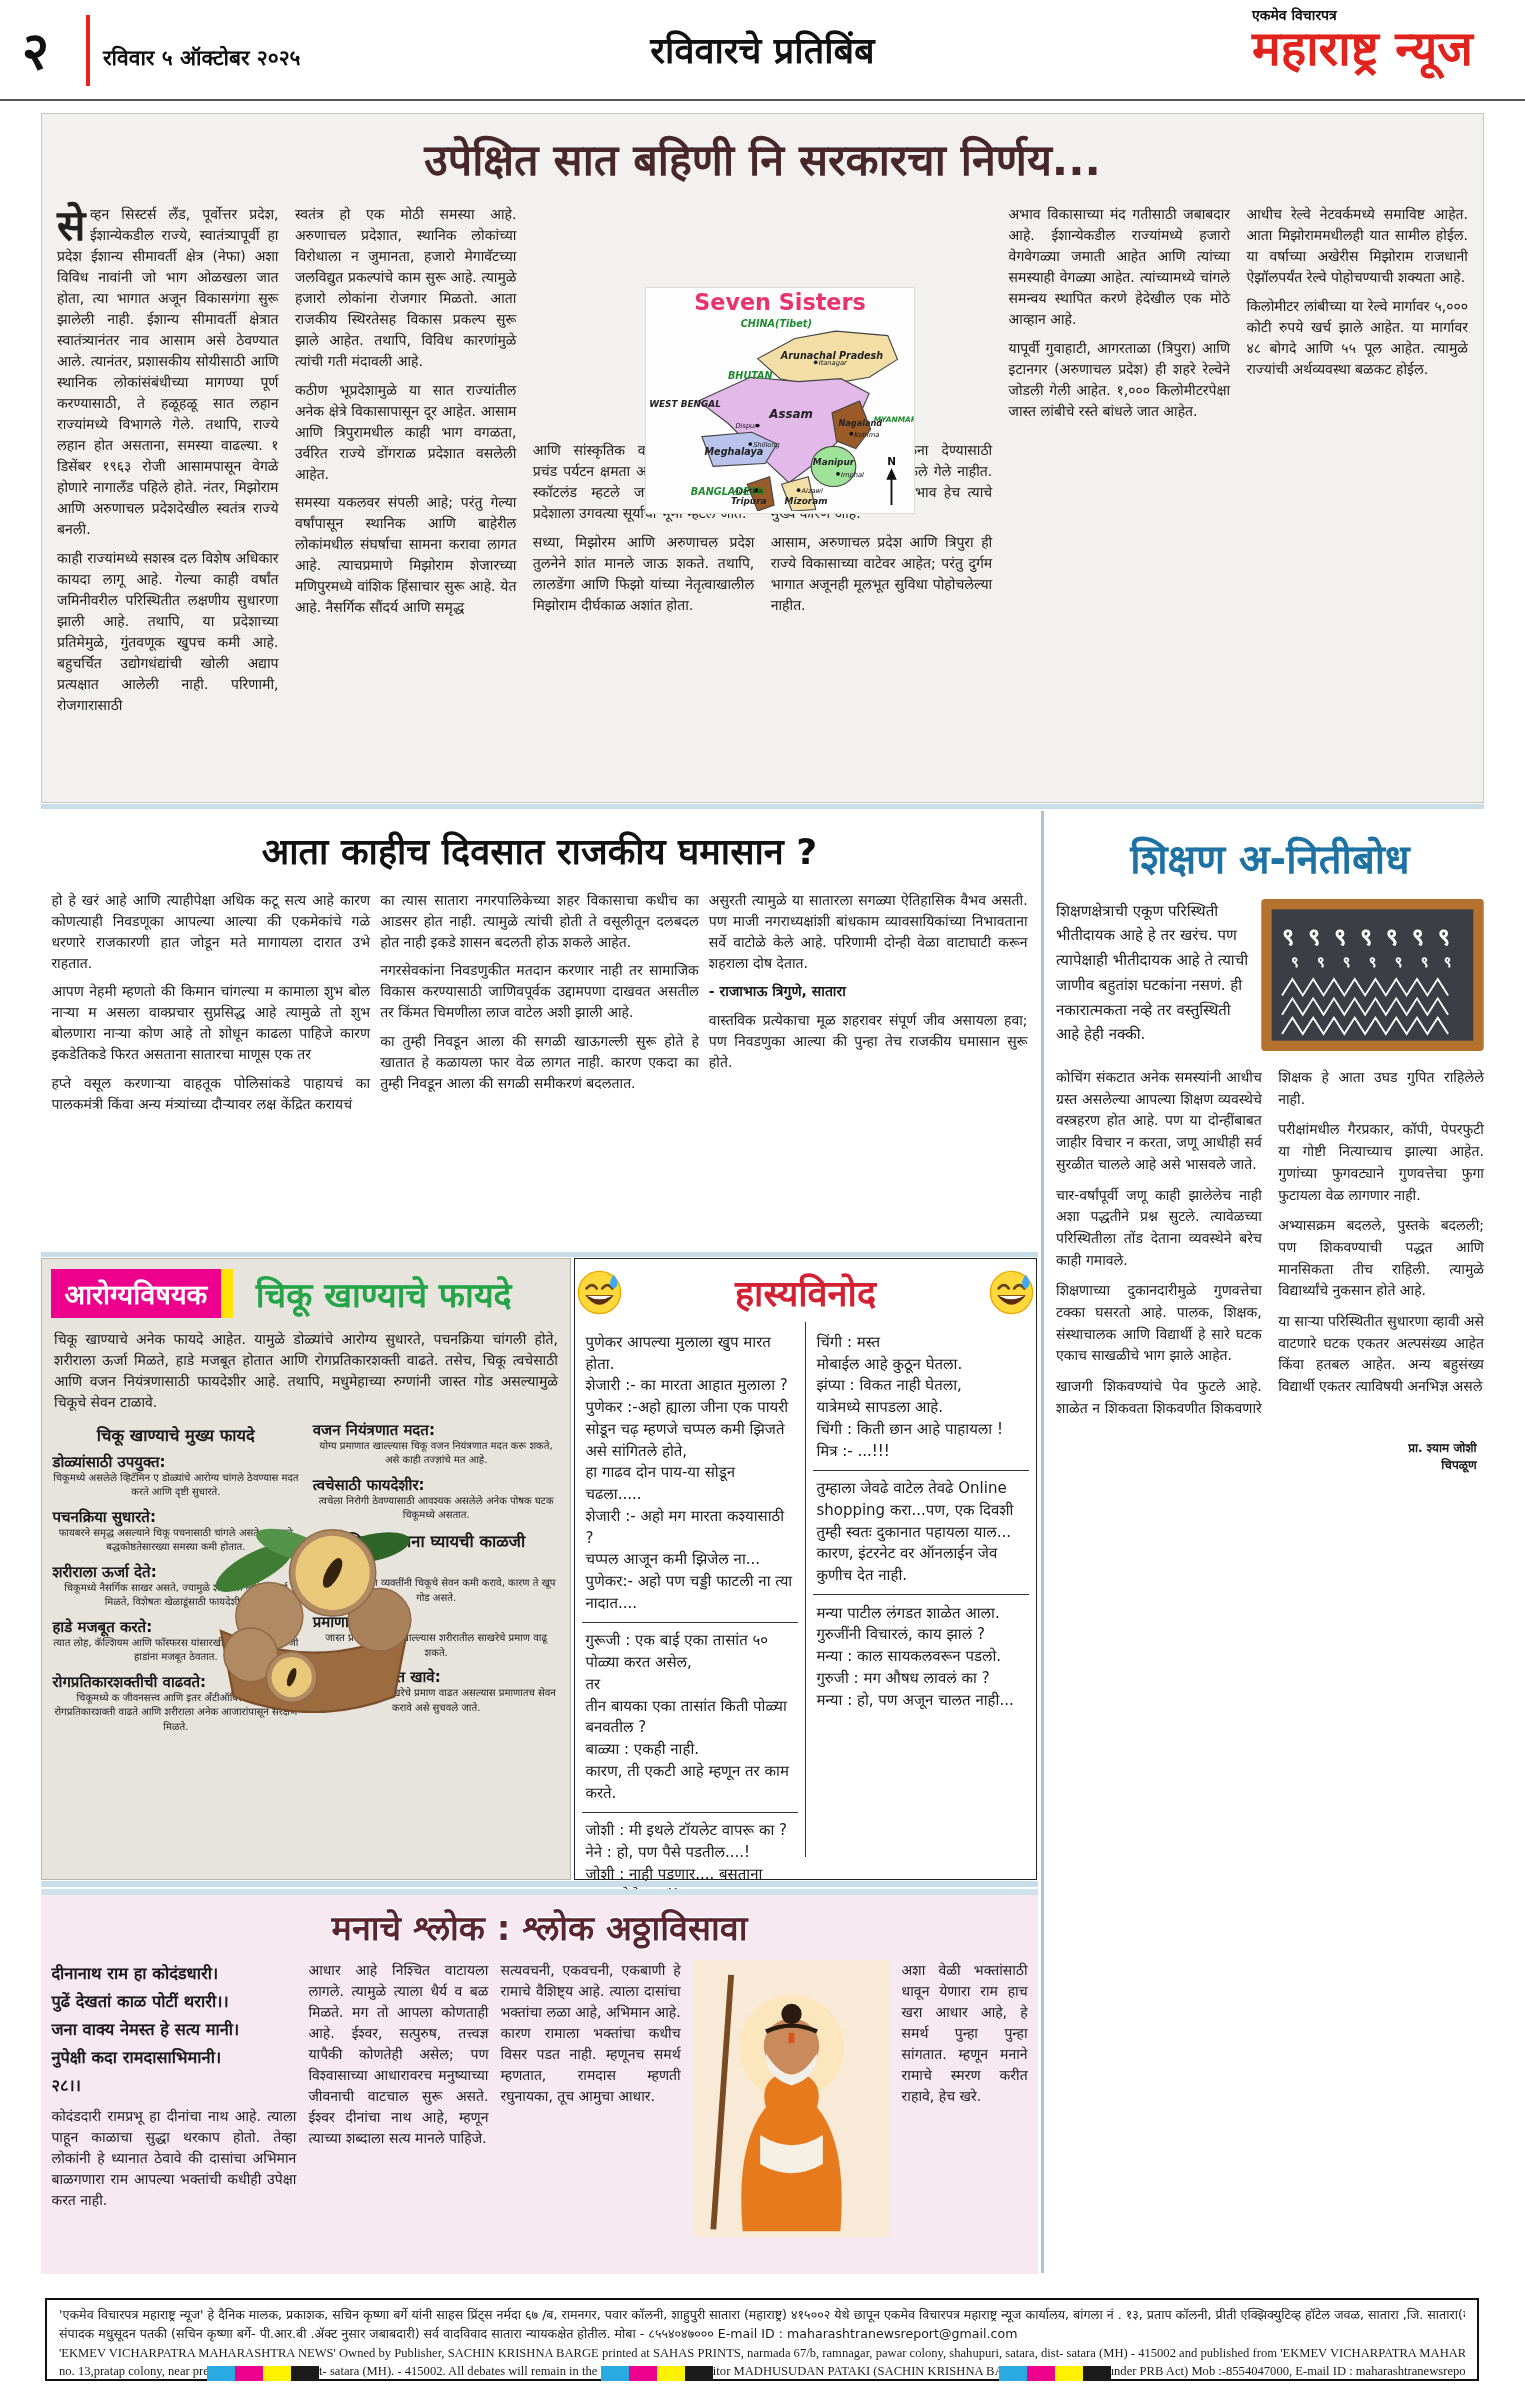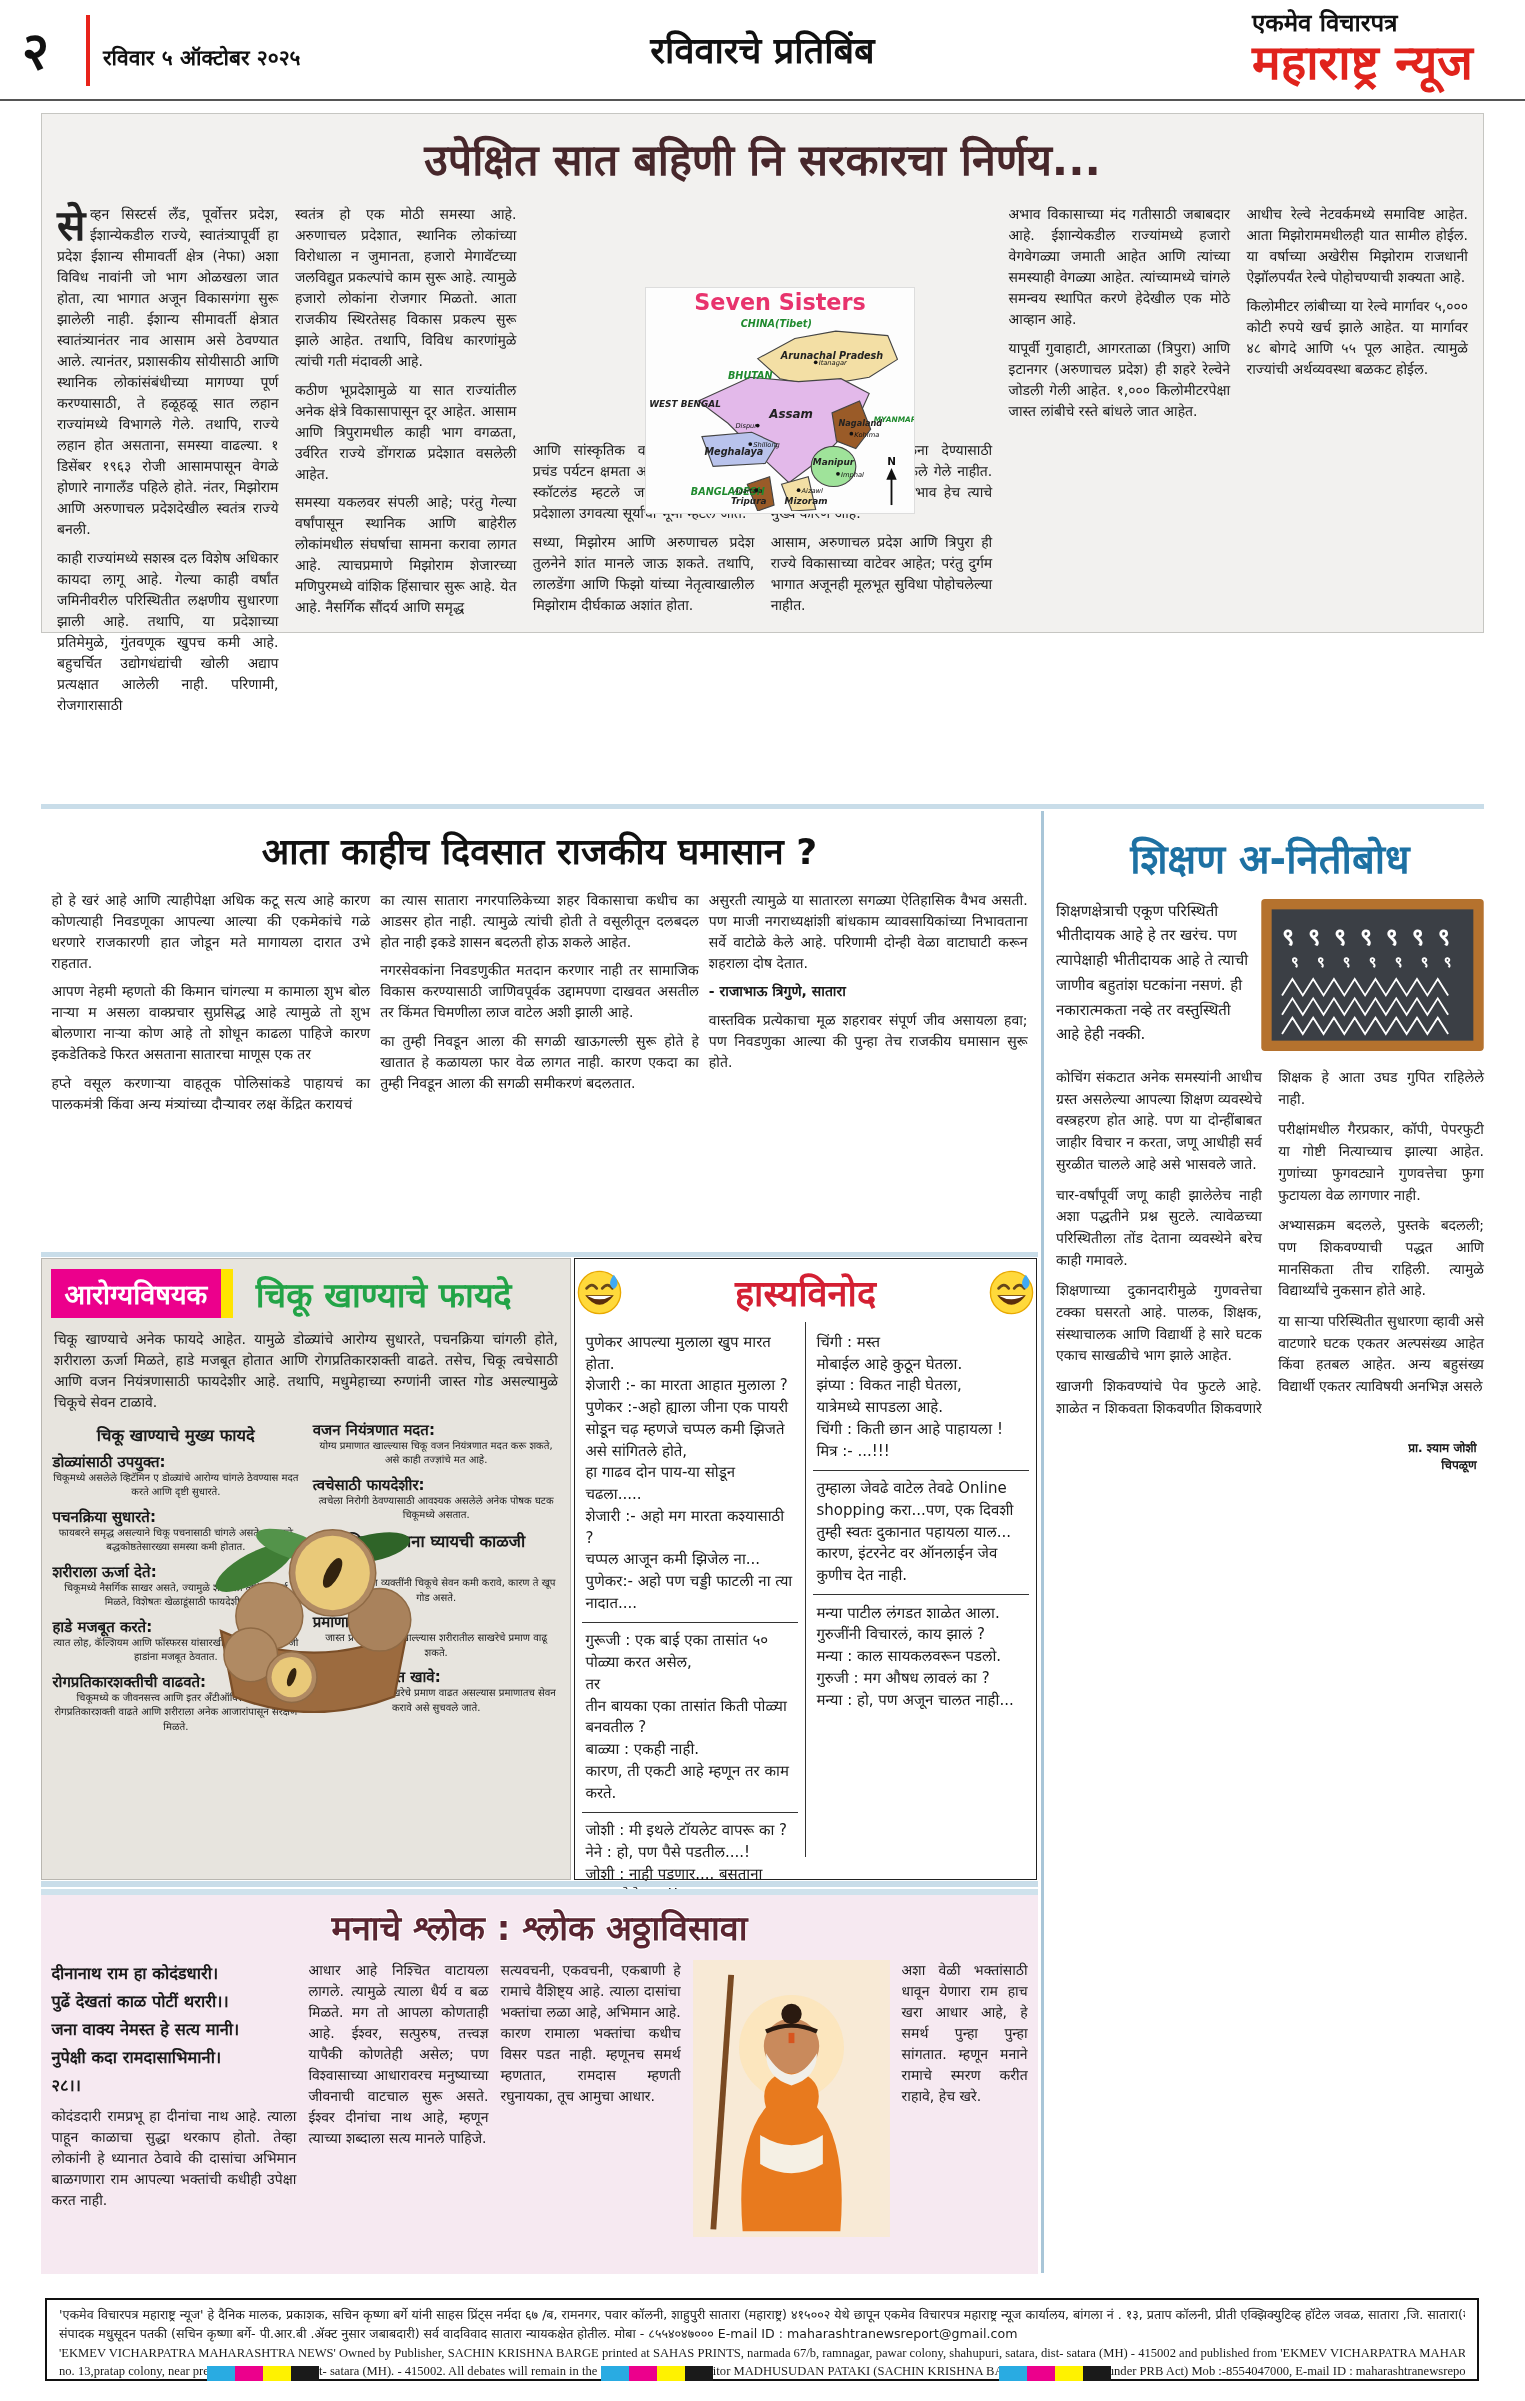--- a/index.html
+++ b/index.html
@@ -6,30 +6,30 @@
   #page{position:relative;width:1525px;height:2401px;background:#ffffff;overflow:hidden;
         font-family:"DejaVu Sans",sans-serif;color:#1a1a1a;}
 
   
   #header{position:absolute;left:0;top:0;width:1525px;height:99px;border-bottom:2.2px solid #555;}
   .pagenum{position:absolute;left:22px;top:13.4px;font-size:52px;font-weight:bold;color:#111;}
   .redbar{position:absolute;left:86px;top:15px;width:3.7px;height:71px;background:#e8231a;}
   .hdate{position:absolute;left:103px;top:43px;font-size:21px;font-weight:bold;color:#111;}
   .htitle{position:absolute;left:50%;transform:translateX(-50%);top:25px;font-size:36px;font-weight:bold;color:#111;}
   .masthead{position:absolute;right:52px;top:4.5px;text-align:left;}
-  .masttag{font-size:24px;font-weight:bold;color:#111;}
+  .masttag{font-size:14px;font-weight:bold;color:#111;}
   .mastname{font-size:48px;font-weight:bold;color:#e0231c;line-height:1.02;}
 
   
   .strip{position:absolute;background:#c9dde9;}
   .bodytext p{font-size:14px;line-height:1.5;text-align:justify;margin:0 0 7.4px;}
   .section-byline{font-weight:bold;text-align:right;font-size:15px;}
 
   
-  #article1{position:absolute;left:41px;top:113px;width:1443px;height:520px;
+  #article1{position:absolute;left:41px;top:113px;width:1443px;height:690px;
             background:#f2f1ef;border:0.7px solid #c6c6c2;box-sizing:border-box;padding:7.4px 15px;}
   #a1-head{font-size:43px;font-weight:bold;color:#47272b;text-align:center;margin:7.4px 0 16.4px;}
   #a1-grid{position:relative;display:grid;grid-template-columns:repeat(6,1fr);gap:0 16.4px;}
   #a1-grid .a1col:nth-child(3),#a1-grid .a1col:nth-child(4){padding-top:236px;}
   .dropcap{float:left;font-size:42px;line-height:0.9;font-weight:bold;padding:3px 4.5px 0 0;color:#222;}
   #map-wrap{position:absolute;left:588px;top:83px;width:268px;height:225px;background:#fcfcfc;
             border:0.7px solid #ddd;}
 
   
   #article2{position:absolute;left:41px;top:811px;width:997px;height:440px;background:#fff;

